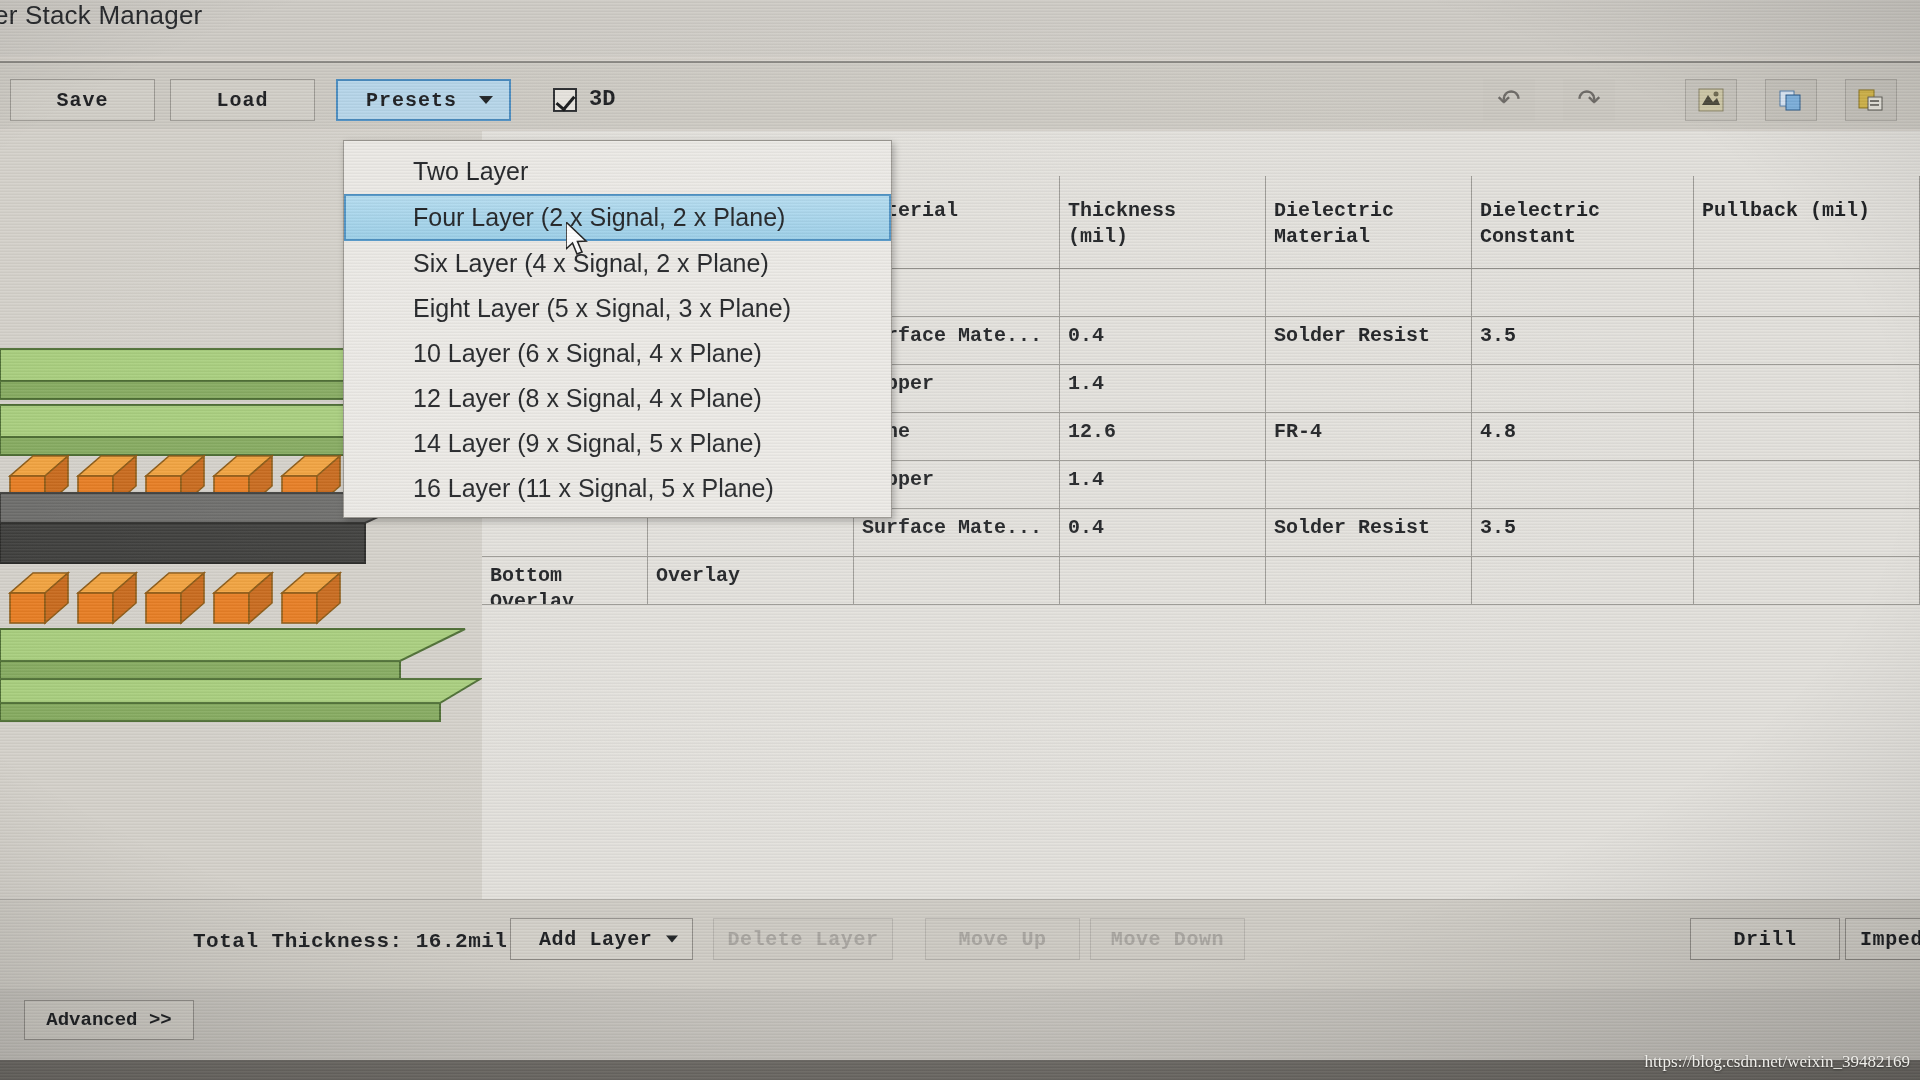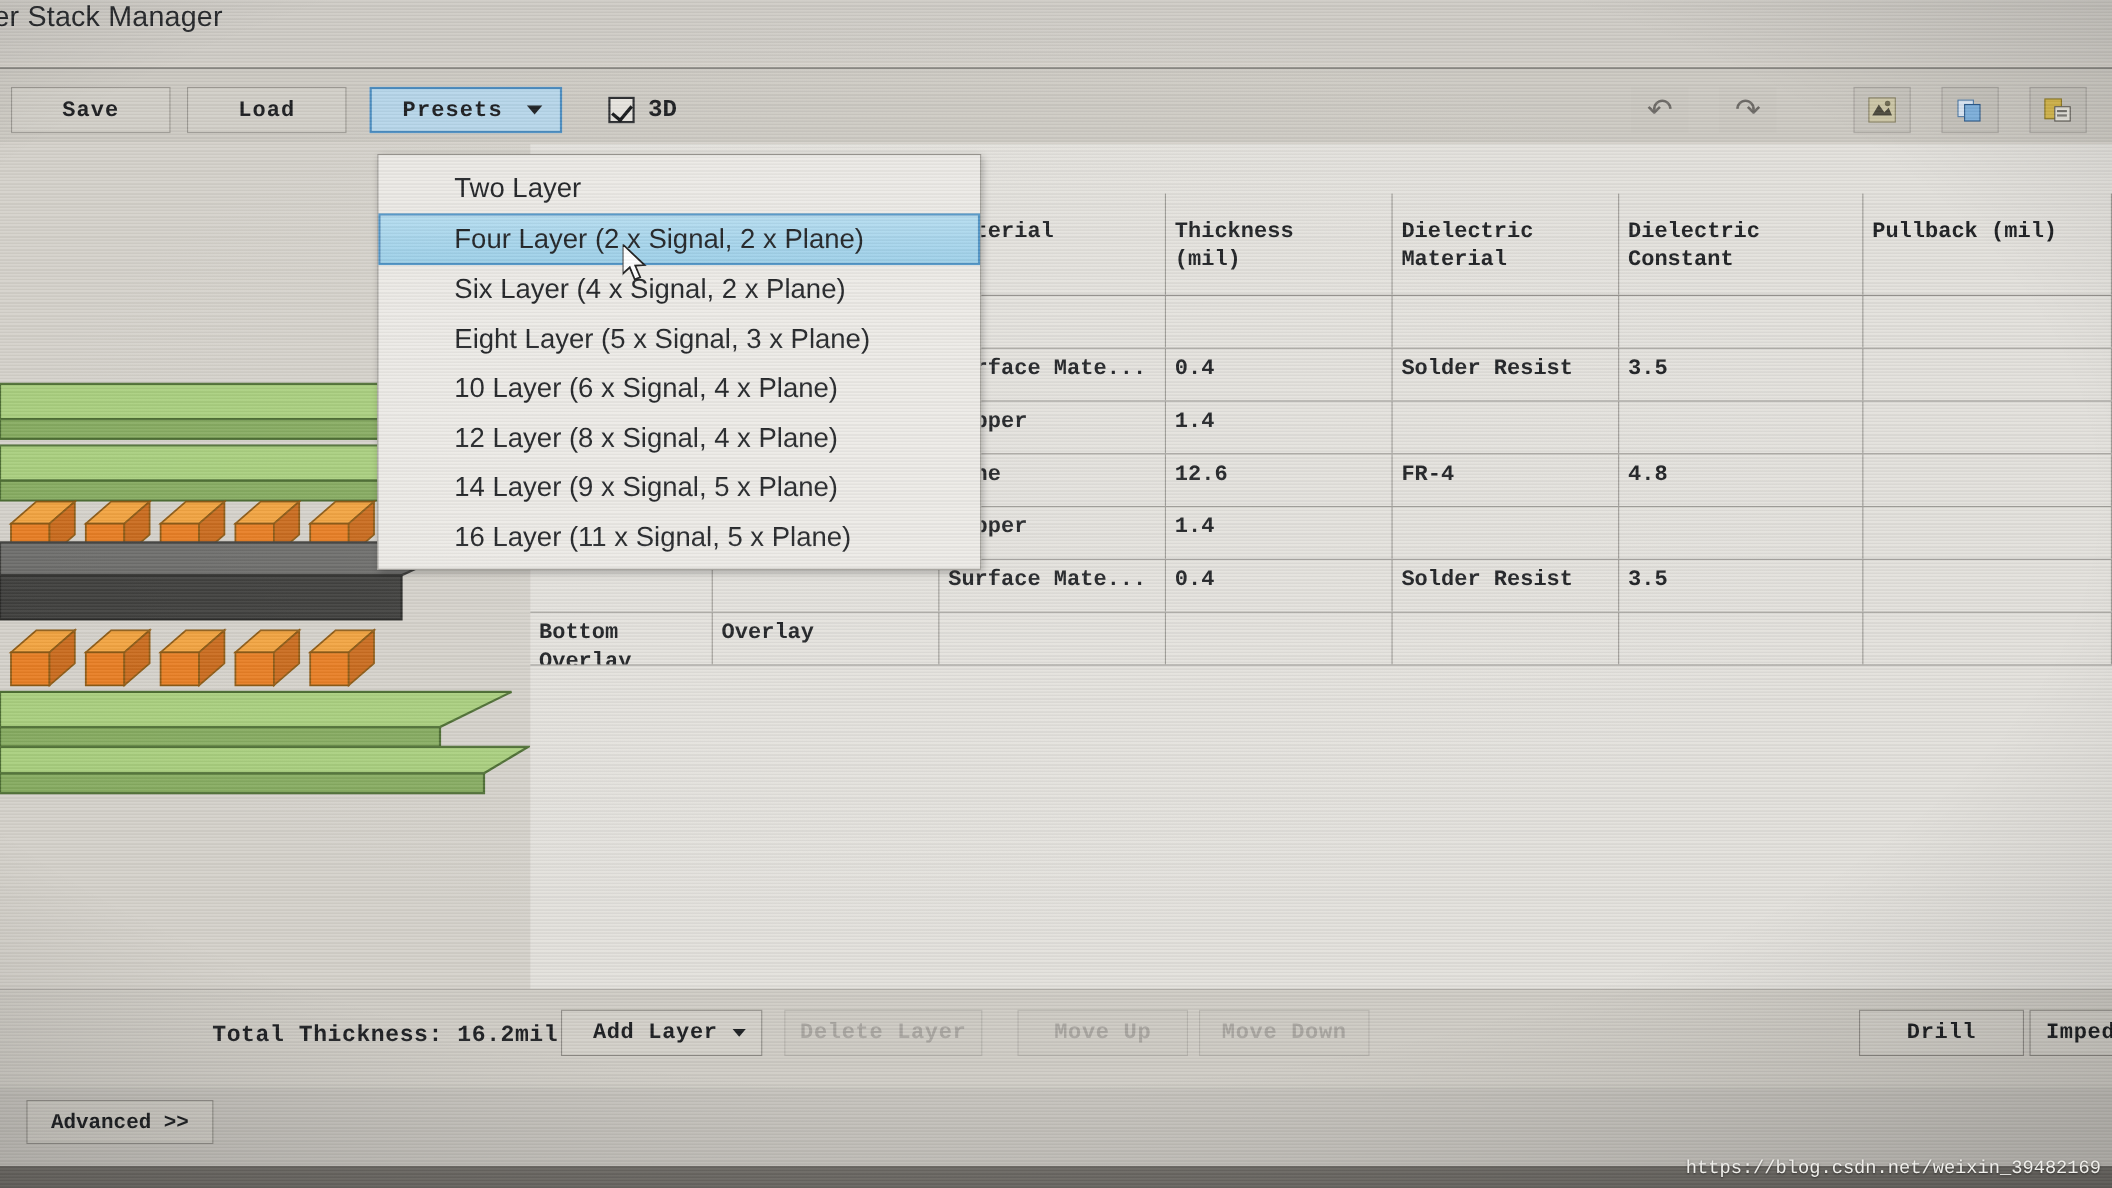--- a/index.html
+++ b/index.html
@@ -253,21 +253,21 @@
     width: 170px; height: 40px;
     border: 1px solid #908d88;
     background: #cecbc4;
     font-family: "Liberation Mono", monospace;
     font-weight: bold; font-size: 19px; color: #1c1e21;
     display: flex; align-items: center; justify-content: center;
   }
 
   #watermark {
     position: absolute; right: 10px; bottom: 8px;
-    font-family: Liberation Mono, monospace;
+    font-family: Liberation Serif, serif;
     font-size: 17px;
     color: #efeeea;
     text-shadow: 0 1px 2px rgba(0,0,0,0.5);
     z-index: 910;
   }
 
   #dark-strip-bottom {
     position: absolute; left: 0; top: 1060px; width: 1920px; height: 20px;
     background: #6e6b66;
     z-index: 40;

